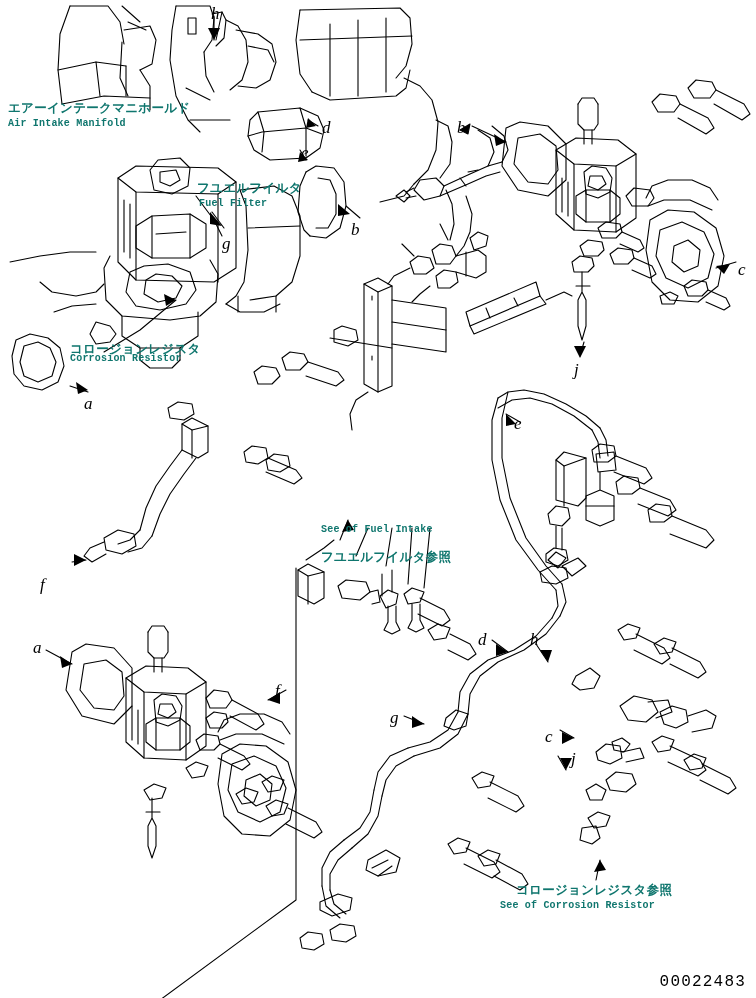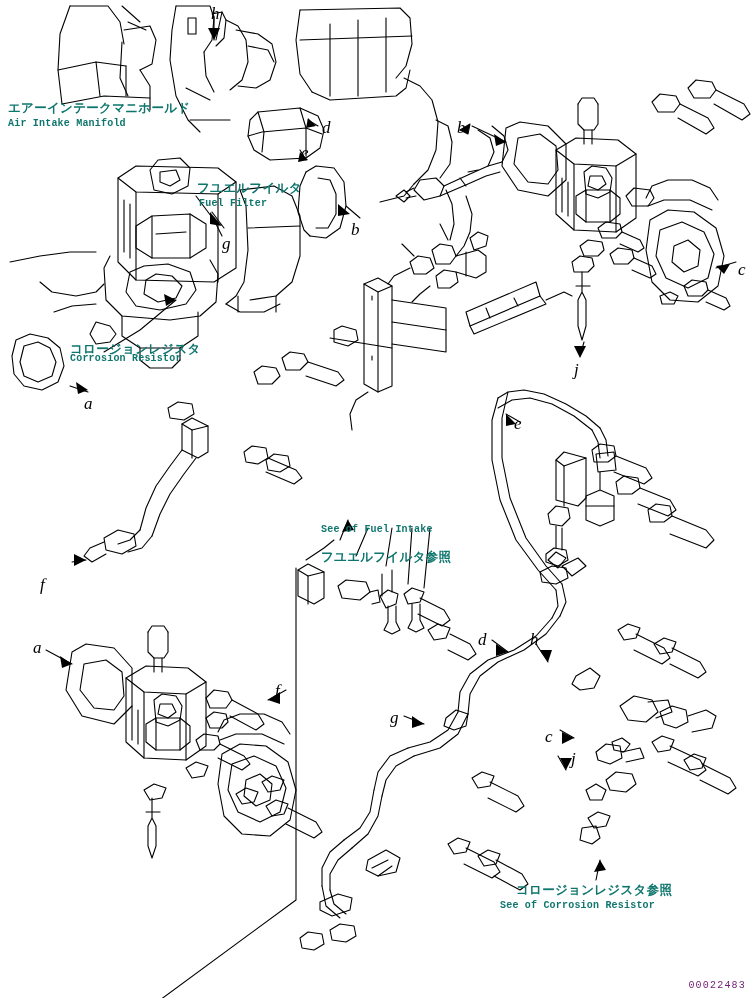--- a/index.html
+++ b/index.html
@@ -27,23 +27,23 @@
     font-family: "Liberation Serif", serif;
     font-style: italic;
     font-size: 17px;
     color:#000;
   }
   .partno {
     position:absolute;
     right: 10px;
     bottom: 7px;
     font-family: "Liberation Mono", monospace;
-    font-size: 10px;
+    font-size: 16px;
     letter-spacing: 1.2px;
-    color:#701a75;
+    color:#000000;
   }
 </style>
 </head>
 <body>
 
 <div id="page">
 
   <svg id="art" viewBox="0 0 756 998" xmlns="http://www.w3.org/2000/svg">
     <g fill="none" stroke="#000" stroke-width="1.1" stroke-linecap="round" stroke-linejoin="round">
 

